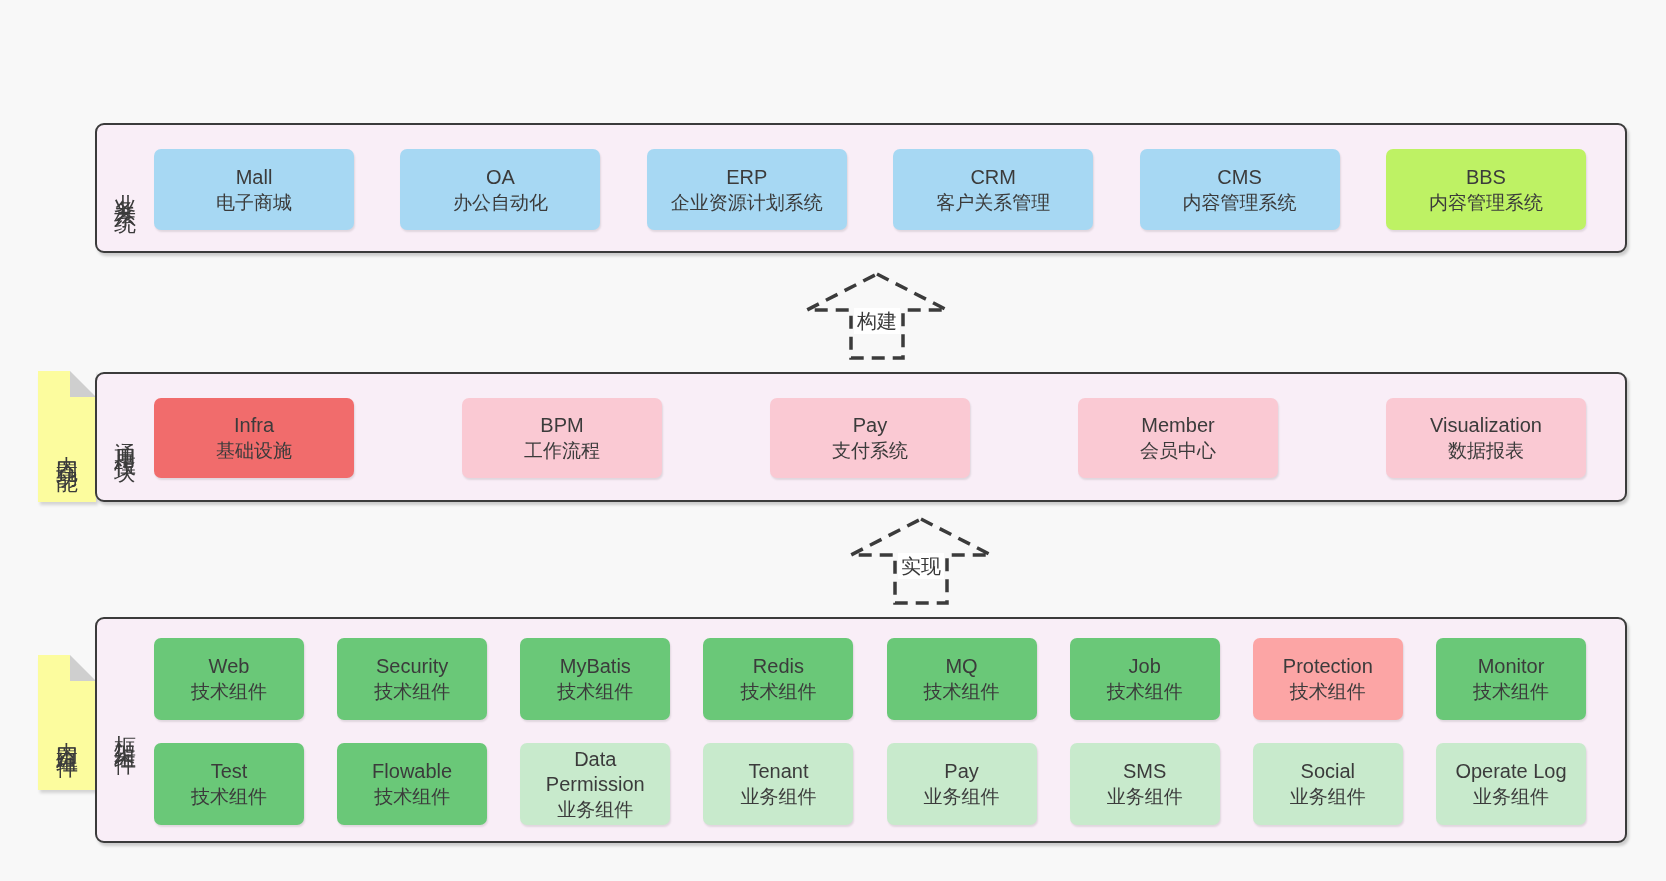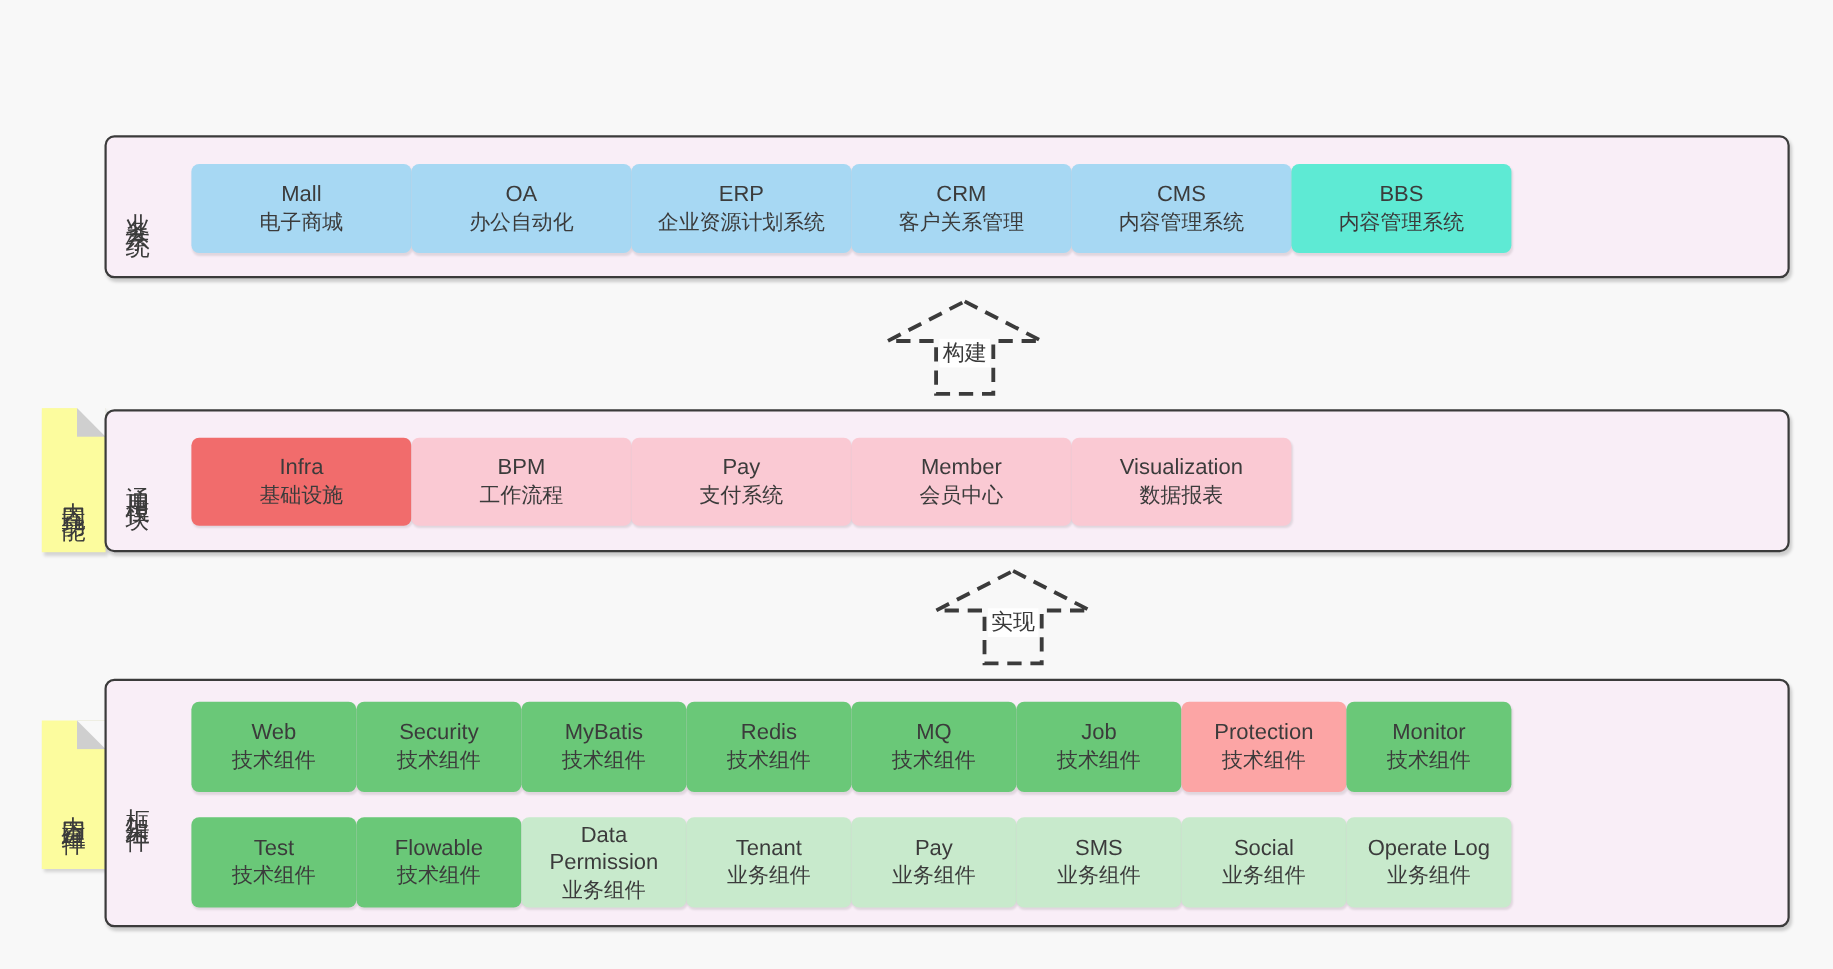--- a/index.html
+++ b/index.html
@@ -36,23 +36,23 @@
     text-orientation: upright;
     font-size: 22px;
     letter-spacing: 6px;
     color: #3b3b3b;
     white-space: nowrap;
   }
 
   
   .row {
     position: absolute;
-    left: 57px; right: 25px;
+    left: 57px; right: 39px;
     display: flex;
-    margin-left: 20px;
+    justify-content: space-between;
   }
   #layer-business .row-0 { top: 24px; height: 81px; }
   #layer-modules  .row-0 { top: 24px; height: 80px; }
   #layer-components .row-0 { top: 19px; height: 82px; }
   #layer-components .row-1 { top: 124px; height: 82px; }
 
   .box {
     border-radius: 7px;
     display: flex;
     flex-direction: column;
@@ -143,21 +143,21 @@
         <div class="zh">企业资源计划系统</div>
       </div>
       <div class="box" style="background: rgb(167, 216, 243);">
         <div class="en">CRM</div>
         <div class="zh">客户关系管理</div>
       </div>
       <div class="box" style="background: rgb(167, 216, 243);">
         <div class="en">CMS</div>
         <div class="zh">内容管理系统</div>
       </div>
-      <div class="box" style="background: #5eead4;">
+      <div class="box" style="background: #bef264;">
         <div class="en">BBS</div>
         <div class="zh">内容管理系统</div>
       </div>
     </div>
 </div>
 
 <div class="arrow" id="arrow-build">
   <svg viewBox="0 0 146 90">
     <polygon points="73,3 143,39 99,39 99,87 47,87 47,39 3,39"></polygon>
   </svg>

